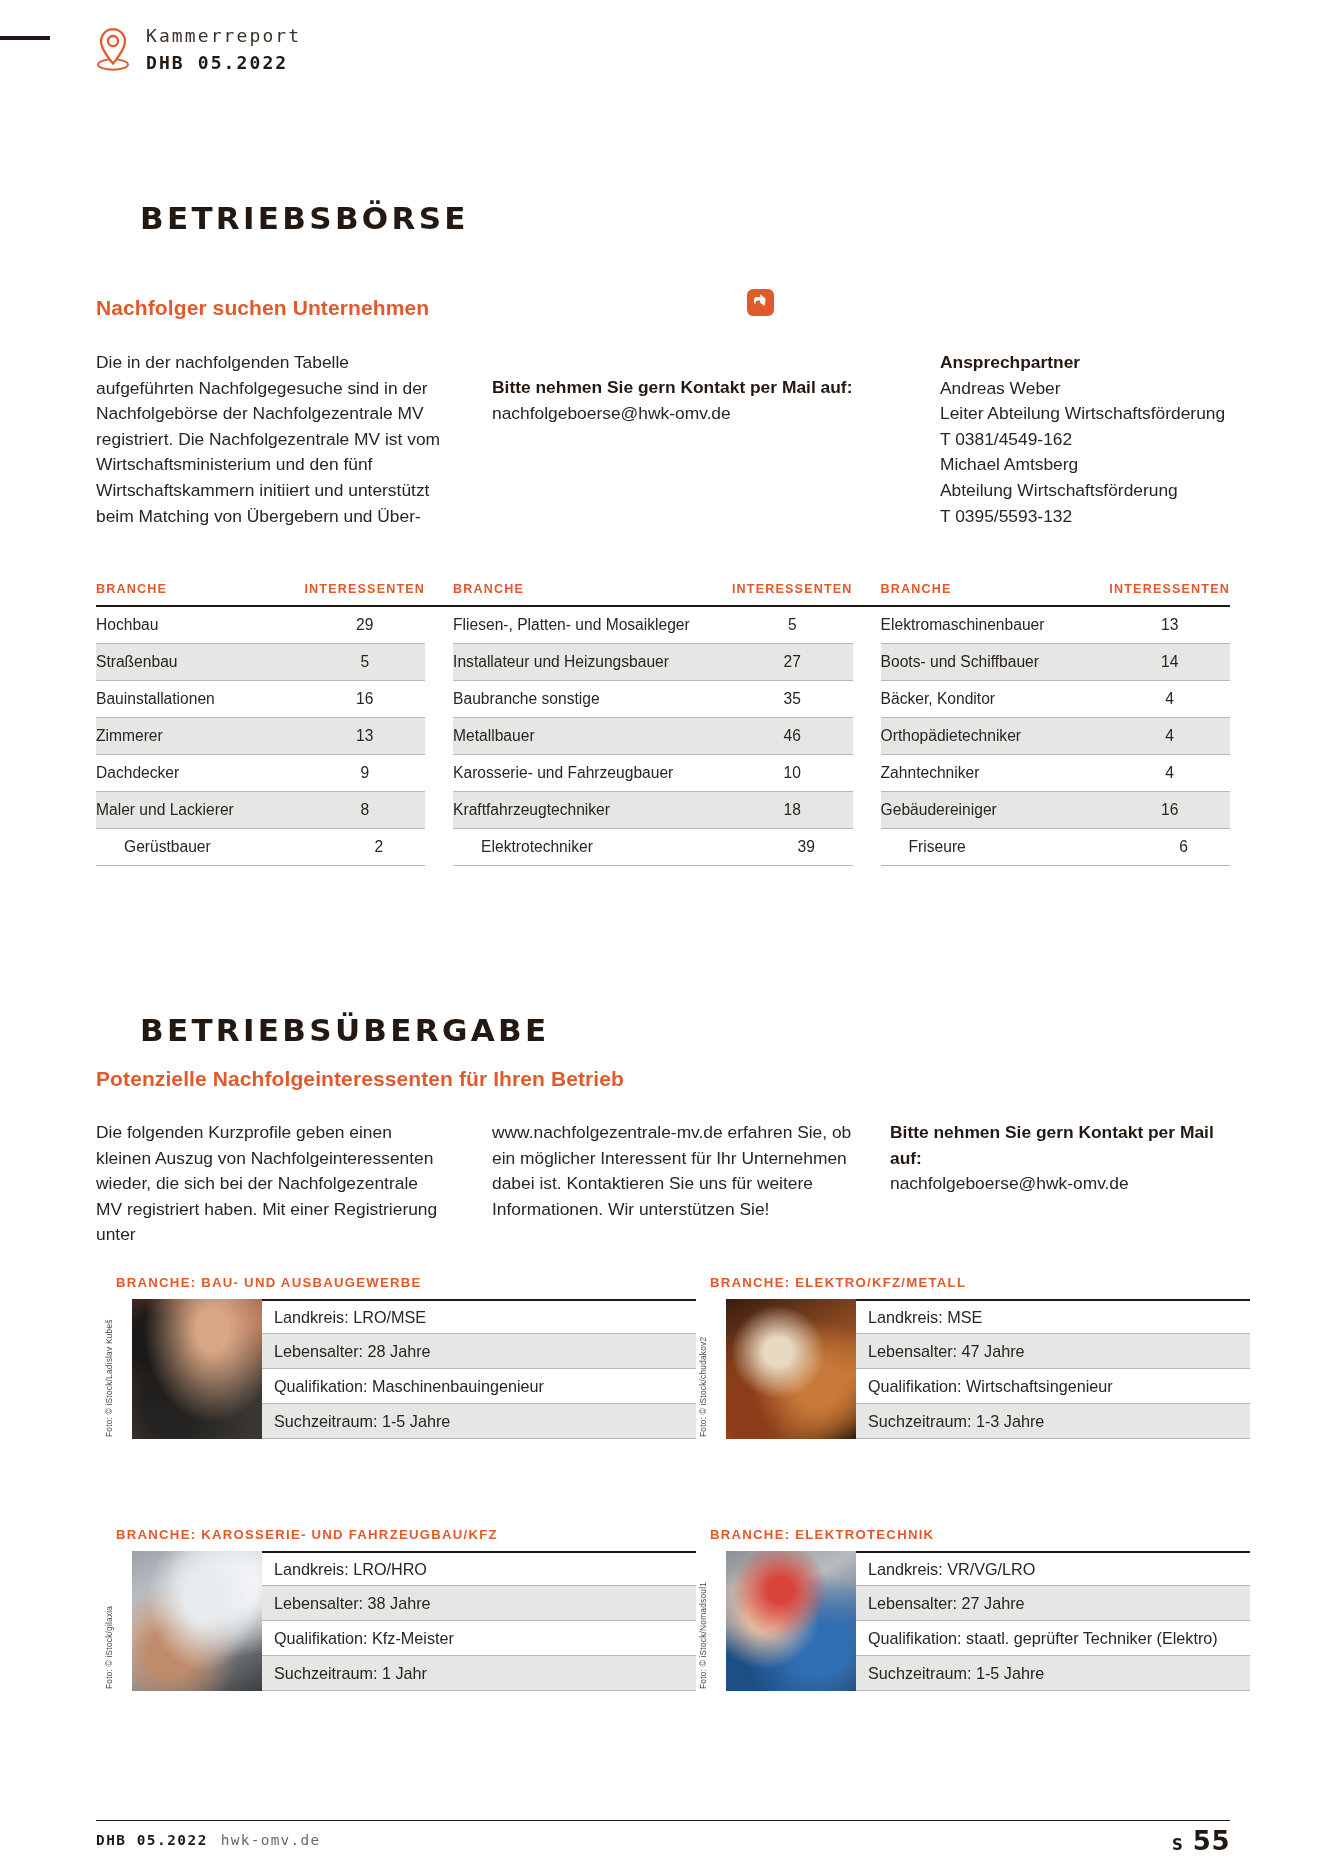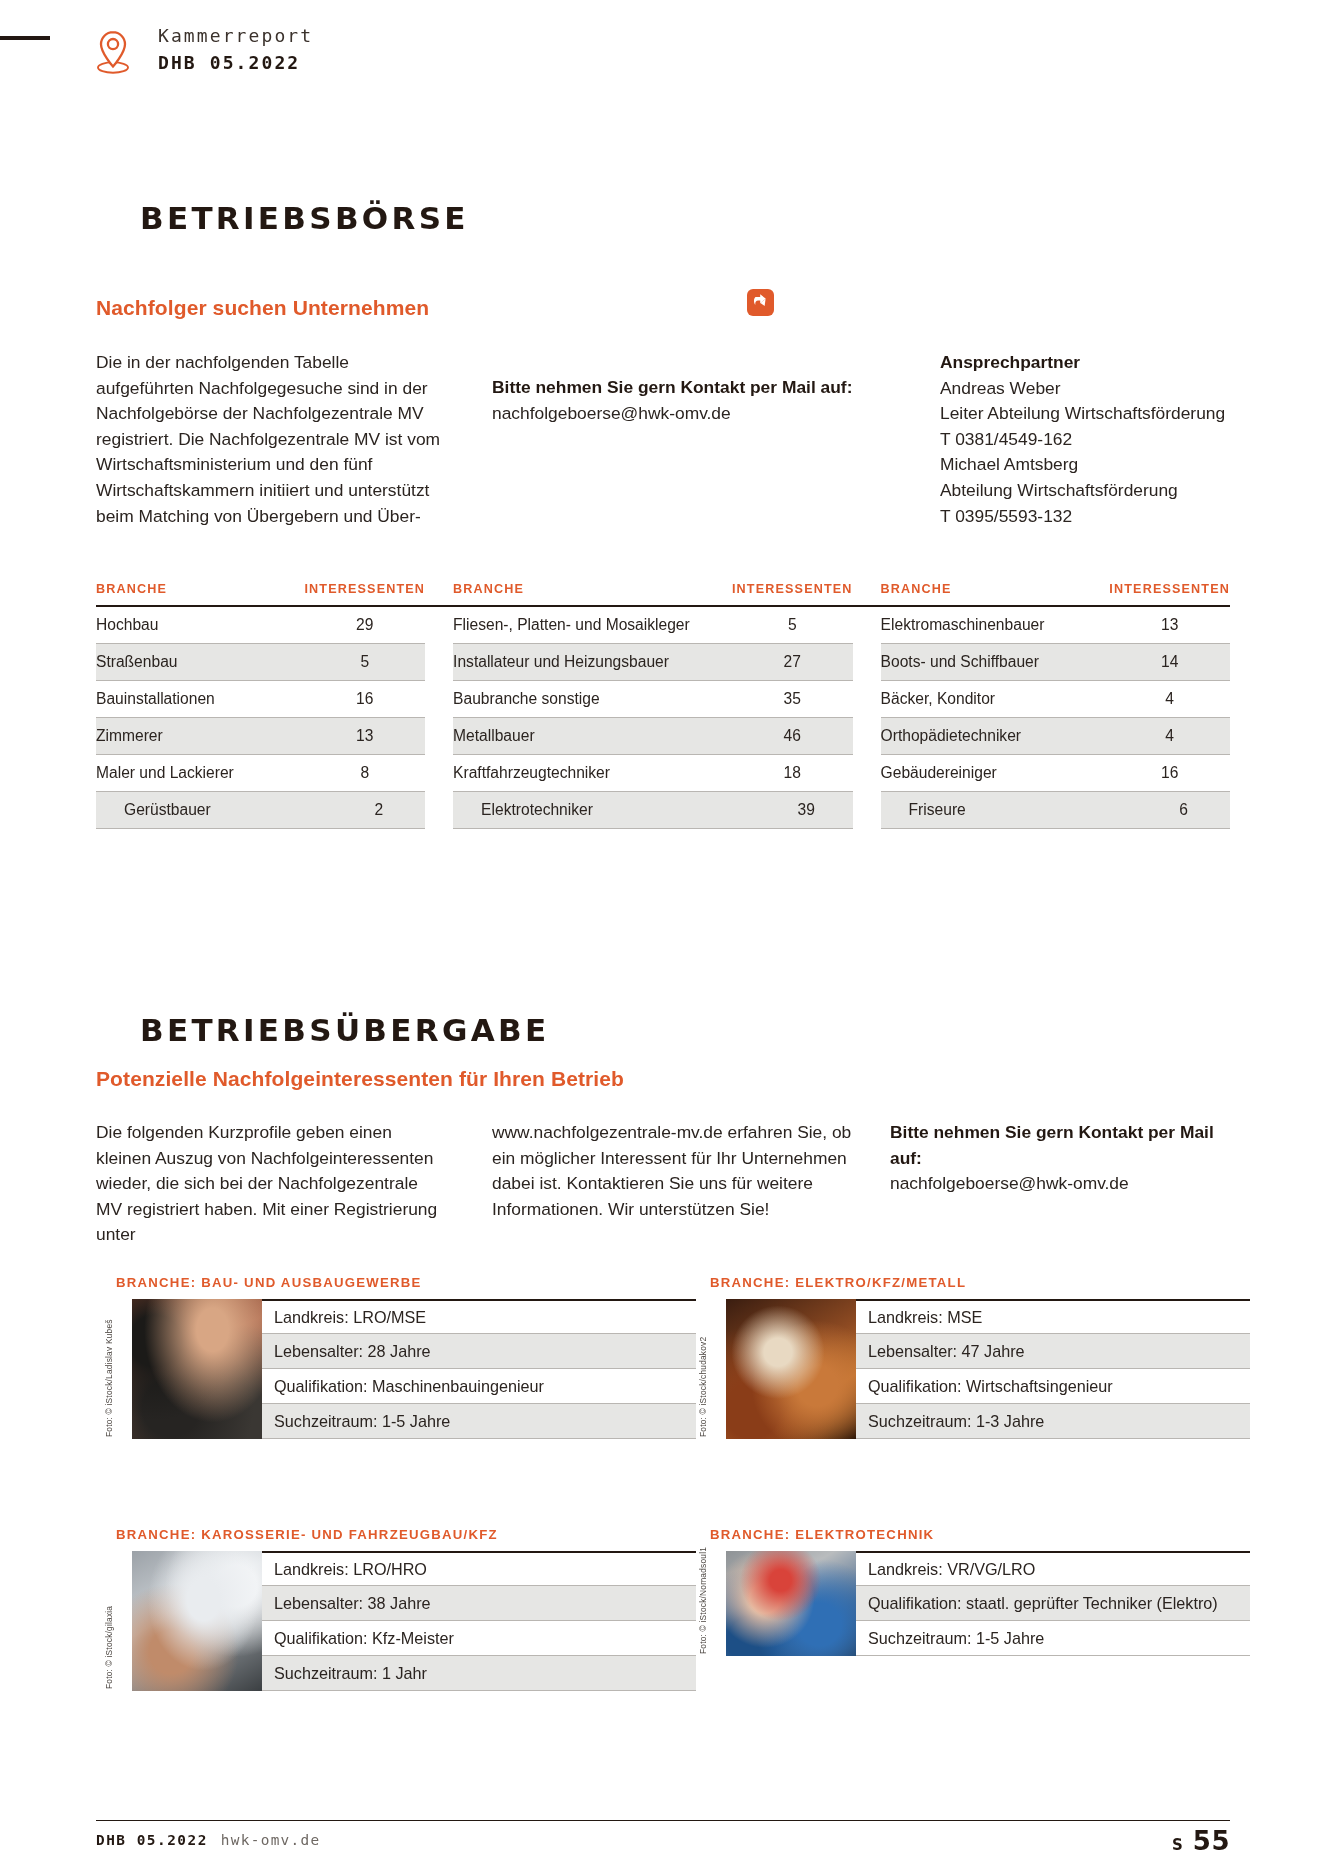--- a/index.html
+++ b/index.html
@@ -13,21 +13,21 @@
   }
   .page { position: relative; width: 1326px; height: 1875px; }
 
   
   .runhead-rule {
     position: absolute; left: 0; top: 36px;
     width: 50px; height: 4px; background: #231812;
   }
   .runhead {
     position: absolute; left: 96px; top: 22px;
-    display: flex; align-items: flex-end; gap: 28px;
+    display: flex; align-items: center; gap: 16px;
   }
   .pin-icon { width: 34px; height: 46px; flex: none; margin-top: 2px; }
   .runhead-text { padding-top: 3px; }
   .runhead-line1 {
     font-size: 18px; letter-spacing: 2.1px; color: #3b322c;
     font-family: "DejaVu Sans Mono", monospace; font-weight: 400;
     line-height: 1.25;
   }
   .runhead-line2 {
     font-size: 18px; letter-spacing: 2.1px; color: #231812;
@@ -283,20 +283,30 @@
           <td>Zimmerer</td>
           <td class="num">13</td>
           <td class="gaptd"></td>
           <td>Metallbauer</td>
           <td class="num">46</td>
           <td class="gaptd"></td>
           <td>Orthopädietechniker</td>
           <td class="num">4</td>
         </tr>
         <tr>
+          <td>Dachdecker</td>
+          <td class="num">9</td>
+          <td class="gaptd"></td>
+          <td>Karosserie- und Fahrzeugbauer</td>
+          <td class="num">10</td>
+          <td class="gaptd"></td>
+          <td>Zahntechniker</td>
+          <td class="num">4</td>
+        </tr>
+        <tr>
           <td>Maler und Lackierer</td>
           <td class="num">8</td>
           <td class="gaptd"></td>
           <td>Kraftfahrzeugtechniker</td>
           <td class="num">18</td>
           <td class="gaptd"></td>
           <td>Gebäudereiniger</td>
           <td class="num">16</td>
         </tr>
         <tr>
@@ -376,20 +386,21 @@
 
   <div class="card" style="left:690px; top:1527px; width:540px;">
     <div class="card-label">BRANCHE: ELEKTROTECHNIK</div>
     <div class="card-body">
       <div class="credit">
         <span style="transform: rotate(-90deg); transform-origin: left bottom; left: 1px; bottom: 2px;">Foto: © iStock/Nomadsoul1</span>
       </div>
       <div class="photo ph4"></div>
       <div class="rows">
         <div class="r">Landkreis: VR/VG/LRO</div>
+        <div class="r">Lebensalter: 27 Jahre</div>
         <div class="r">Qualifikation: staatl. geprüfter Techniker (Elektro)</div>
         <div class="r">Suchzeitraum: 1-5 Jahre</div>
       </div>
     </div>
   </div>
 
   <div class="footer-rule"></div>
   <div class="footer-left">
     <span class="footer-dhb">DHB 05.2022</span>
     <span class="footer-url">hwk-omv.de</span>

